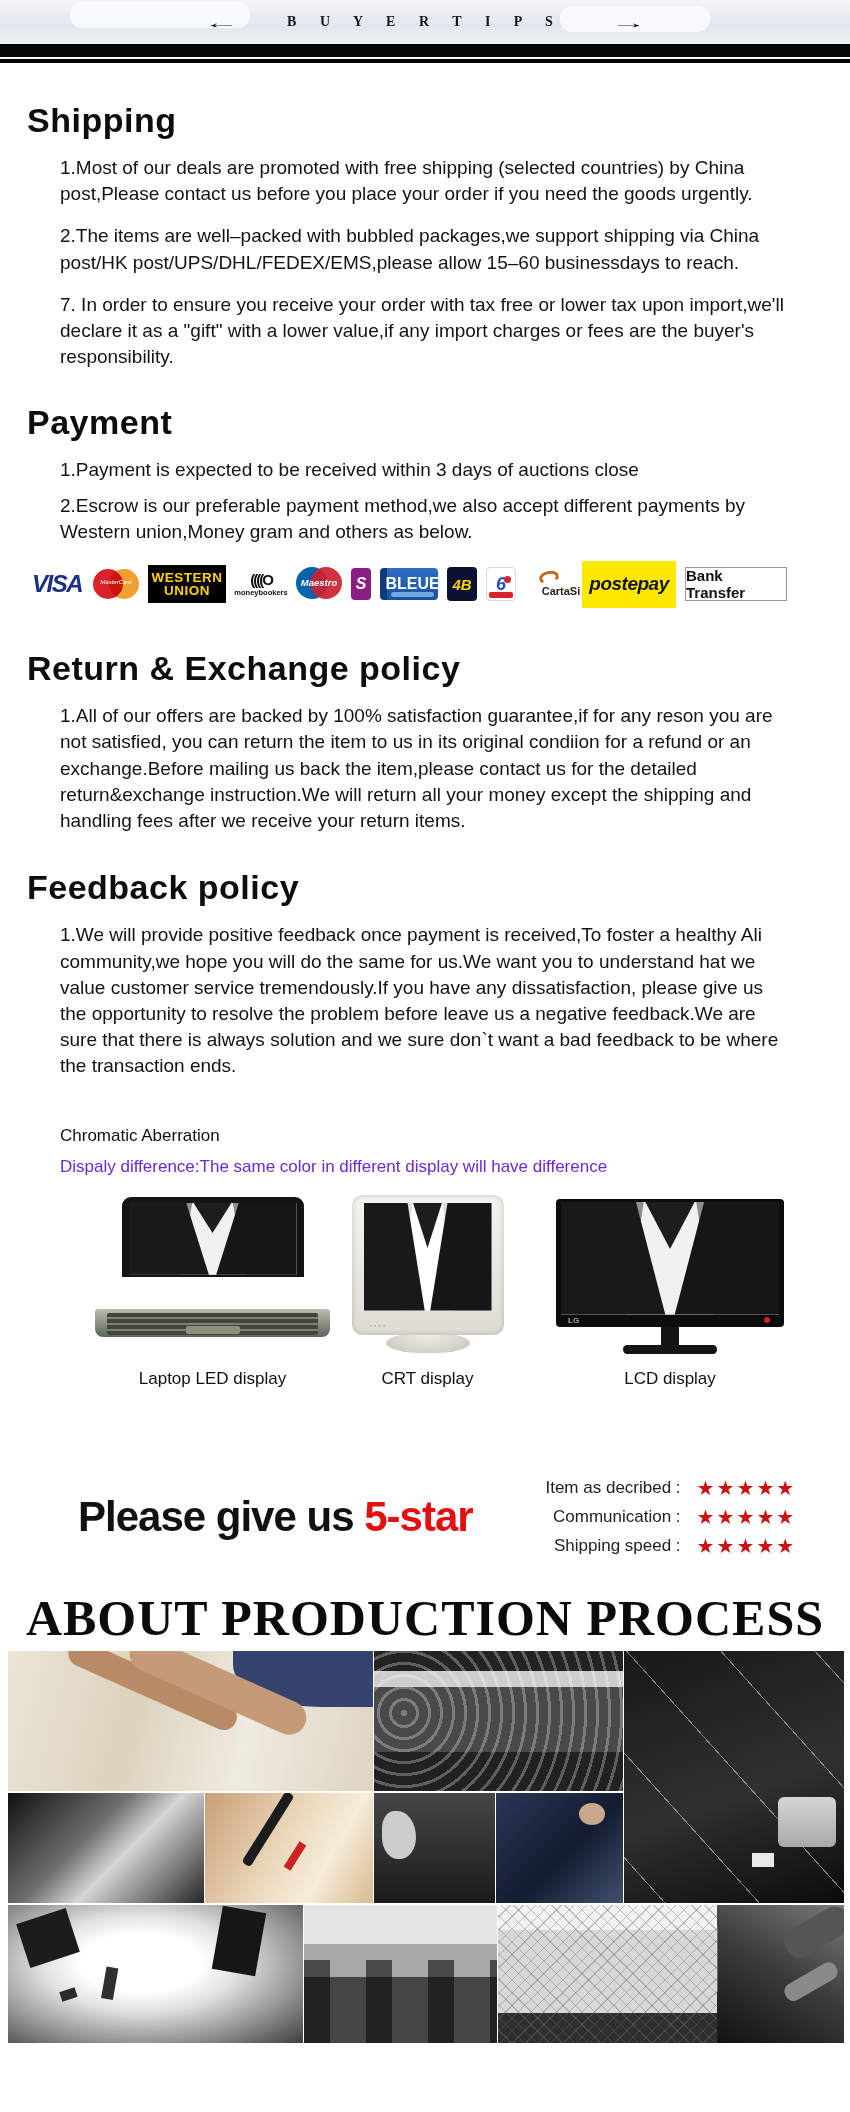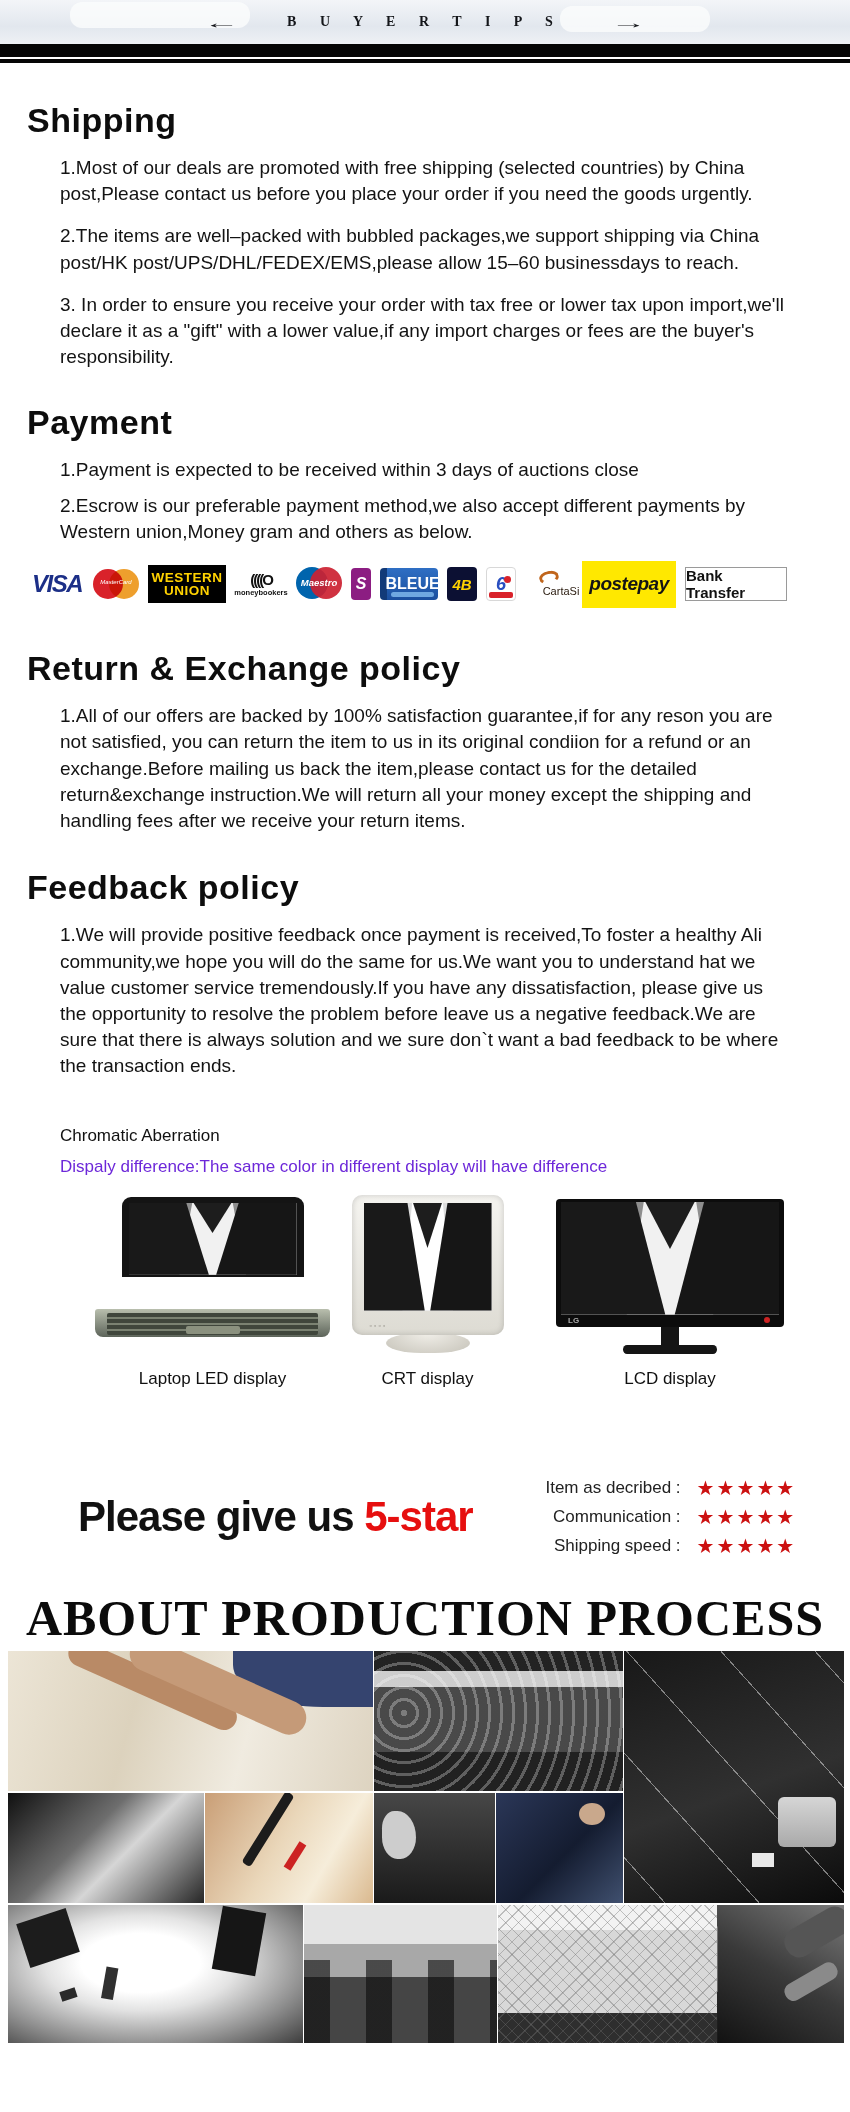--- a/index.html
+++ b/index.html
@@ -56,21 +56,21 @@
                background:#6fa8e0; border-radius:3px; }
   .pay-4b { width:30px; height:34px; background:#0c1033; border-radius:4px; color:#ffd200;
             font-weight:bold; font-style:italic; font-size:15px; }
   .pay-6 { width:30px; height:34px; background:#fff; border:1px solid #d8d8d8; border-radius:4px;
            position:relative; color:#2a4fc0; font-weight:bold; font-style:italic; font-size:18px; }
   .pay-6::before { content:""; position:absolute; right:4px; top:8px; width:7px; height:7px; border-radius:50%; background:#d9222a; }
   .pay-6::after { content:""; position:absolute; left:2px; right:2px; bottom:2px; height:6px; background:#d9222a; border-radius:2px; }
   .pay-cartasi { width:48px; height:40px; flex-direction:column; }
   .pay-cartasi .swirl { width:20px; height:13px; border:3px solid #c0651c; border-radius:50%;
            border-bottom-color:transparent; transform:rotate(-12deg); margin-bottom:1px; }
-  .pay-cartasi .cs-label { font-size:11px; font-weight:normal; color:#2e2014;padding-left:24px; }
+  .pay-cartasi .cs-label { font-size:11px; font-weight:bold; color:#2e2014;padding-left:24px; }
   .pay-postepay { width:94px; height:47px; background:#ffe800; font-style:italic; font-weight:bold;
            font-size:19px; color:#141414; letter-spacing:-.5px; }
   .pay-bank { width:102px; height:34px; background:#fff; border:1px solid #9a9a9a;
            font-weight:bold; font-size:15px; color:#111; }
 
   
   .chroma-title { margin:46px 0 0 60px; font-size:17px; color:#111; }
   .chroma-sub { margin:11px 0 0 60px; font-size:17px; color:#6d28d9; }
   .displays { position:relative; margin-top:16px; height:196px; }
   .display { position:absolute; display:flex; flex-direction:column; align-items:center; }
@@ -197,21 +197,21 @@
     <span class="banner-title">B U Y E R   T I P S</span>
     <span class="banner-arrow">→</span>
   </div>
   <div class="bar-black-1"></div>
   <div class="bar-white"></div>
   <div class="bar-black-2"></div>
 
   <h2 class="section-heading">Shipping</h2>
   <p class="para first">1.Most of our deals are promoted with free shipping (selected countries) by China post,Please contact us before you place your order if you need the  goods urgently.</p>
   <p class="para">2.The items are well–packed with bubbled packages,we support shipping via China post/HK post/UPS/DHL/FEDEX/EMS,please allow 15–60 businessdays to reach.</p>
-  <p class="para">3. In order to ensure you receive your order with tax free or lower tax upon import,we'll declare it as a "gift" with a lower value,if any import charges or fees are the buyer's responsibility.</p>
+  <p class="para">7. In order to ensure you receive your order with tax free or lower tax upon import,we'll declare it as a "gift" with a lower value,if any import charges or fees are the buyer's responsibility.</p>
 
   <h2 class="section-heading" style="margin-top:32px">Payment</h2>
   <p class="para first" style="margin-bottom:10px">1.Payment is expected to be received within 3 days of auctions close</p>
   <p class="para" style="margin-top:0">2.Escrow is our preferable payment method,we also accept different payments by Western union,Money gram and others as below.</p>
 
   <div class="pay-row">
     <div class="pay pay-visa">VISA</div>
     <div class="pay pay-mc">
       <span class="c1"></span>
       <span class="c2"></span>

